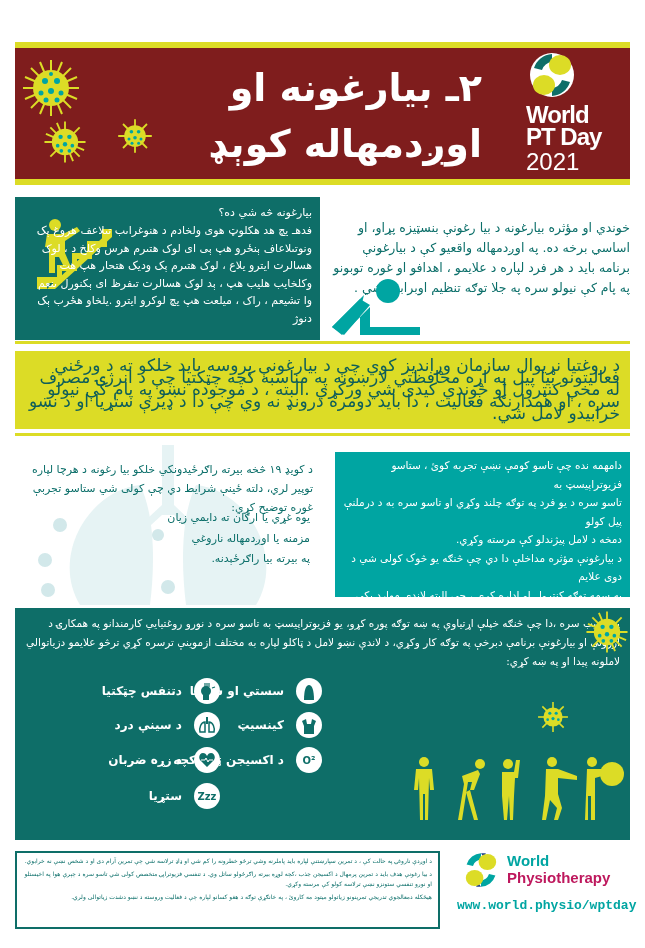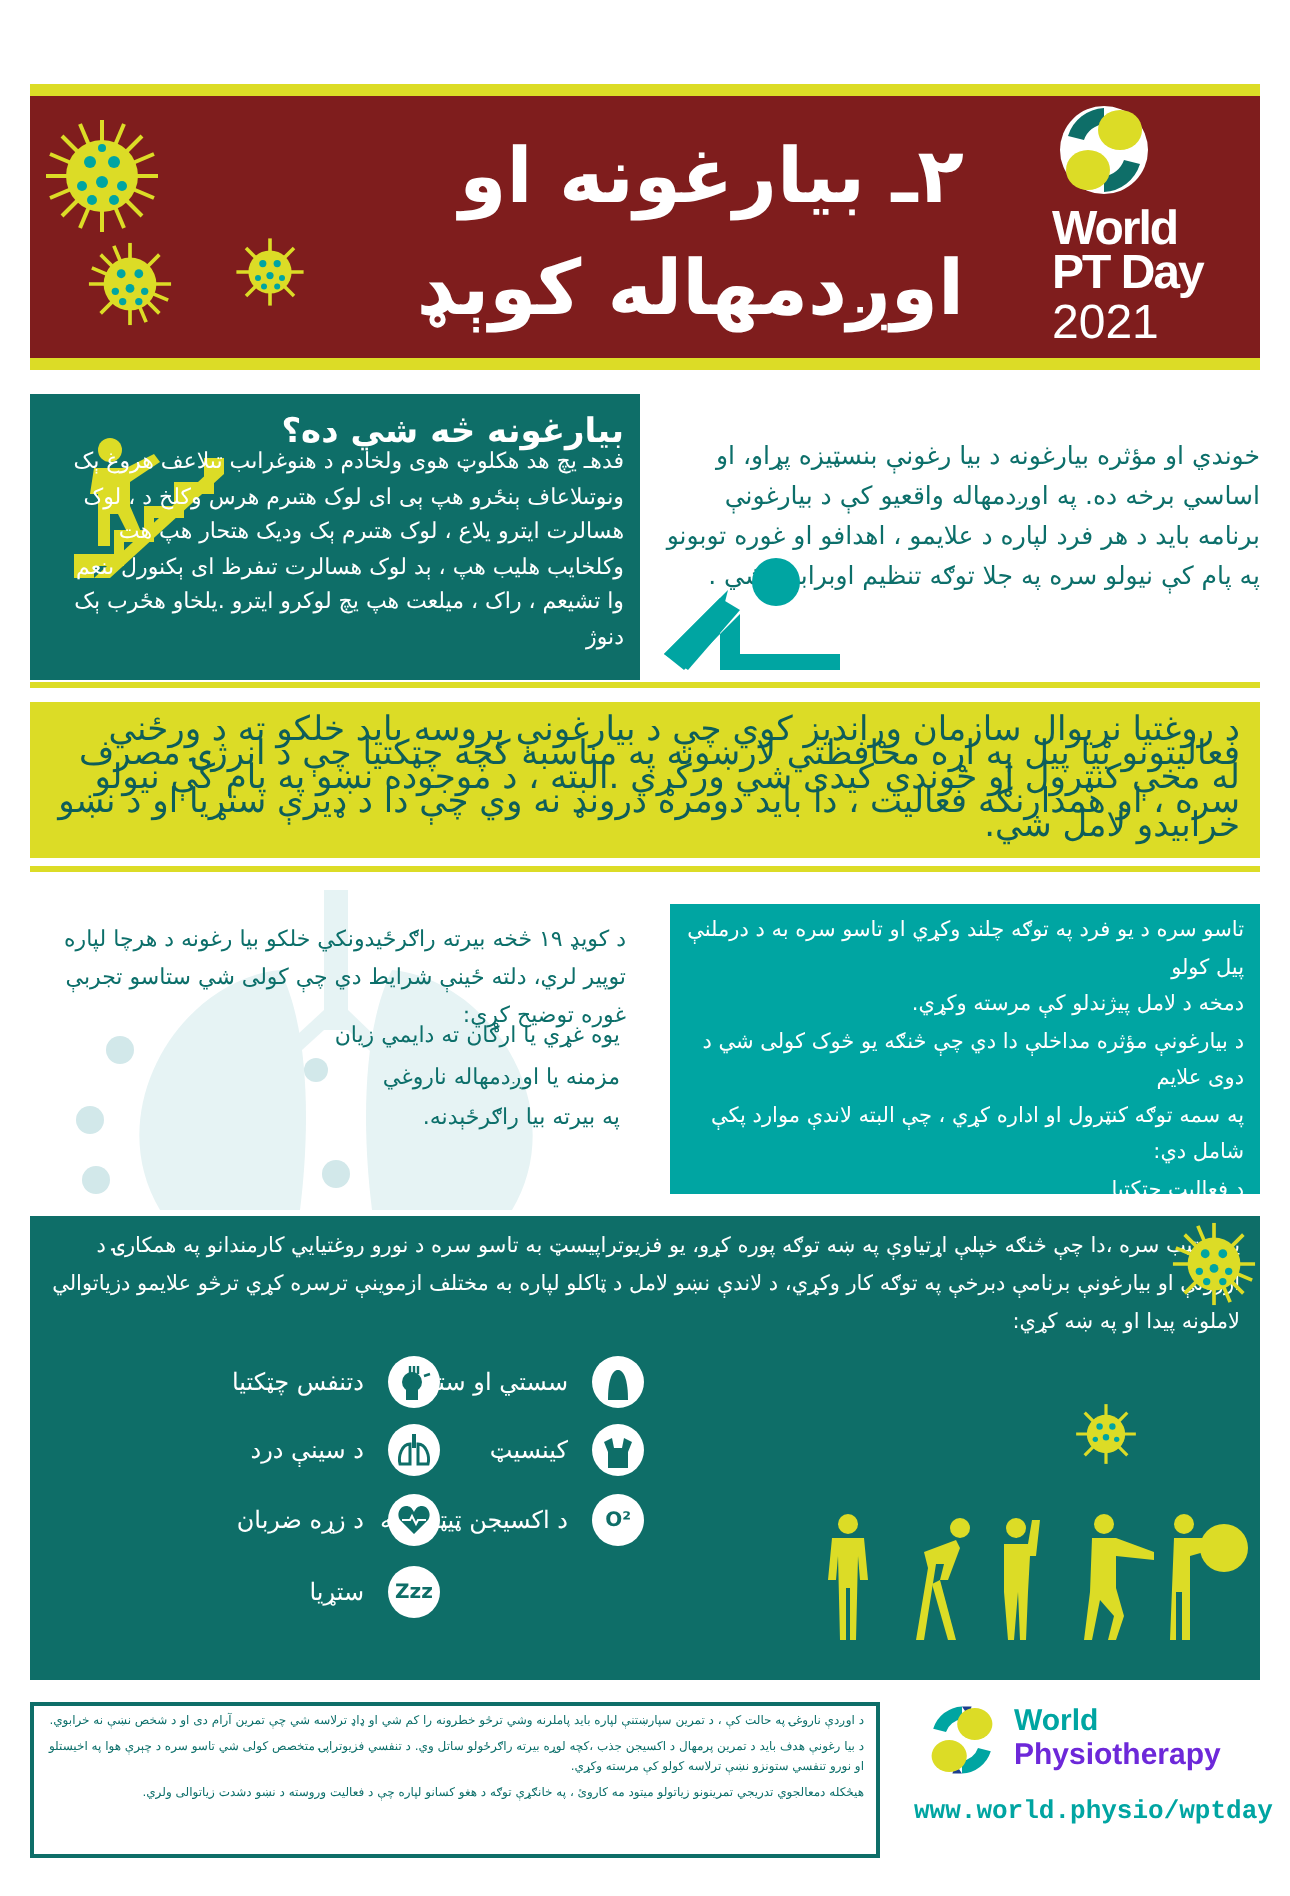--- a/index.html
+++ b/index.html
@@ -11,46 +11,46 @@
   .ybar{position:absolute;left:0;width:615px;height:6px;background:#dcdc26;}
   #title{position:absolute;right:148px;top:18px;width:330px;color:#fff;font-size:38px;font-weight:bold;line-height:56px;}
   .virus{position:absolute;}
   #wptlogo{position:absolute;right:12px;top:8px;width:100px;height:130px;}
   #wptlogo .w{position:absolute;left:8px;top:54px;color:#fff;font-family:"Liberation Sans",sans-serif;font-weight:bold;font-size:24px;line-height:22px;letter-spacing:-1px;}
   #wptlogo .y{position:absolute;left:8px;top:100px;color:#fff;font-family:"Liberation Sans",sans-serif;font-size:24px;line-height:24px;}
   
   #intro{left:330px;top:218px;width:300px;color:#0c6f6a;font-size:12.5px;line-height:20px;}
   #stretch-figure{left:330px;top:277px;width:90px;height:60px;}
   #whatbox{left:15px;top:197px;width:305px;height:143px;background:#0e6e68;}
-  #whatbox .ttl{position:absolute;right:8px;top:9px;color:#fff;font-size:17px;font-weight:bold;}
+  #whatbox .ttl{position:absolute;right:8px;top:9px;color:#fff;font-size:11px;font-weight:normal;}
   #whatbox .txt{position:absolute;right:8px;top:25px;width:285px;color:#fff;font-size:11px;line-height:17.5px;}
   #stairs{position:absolute;left:12px;top:20px;width:90px;height:75px;}
   
   #yline1{left:15px;top:341px;width:615px;height:3px;background:#dcdc26;}
   #yband{left:15px;top:351px;width:615px;height:78px;background:#dcdc26;}
   #yband .txt{position:absolute;right:10px;top:8px;width:595px;color:#0e5e5a;font-size:17px;line-height:12px;}
   #yline2{left:15px;top:433px;width:615px;height:3px;background:#dcdc26;}
   
   #lungs{left:20px;top:445px;width:290px;height:160px;}
   #covidtext{left:8px;top:460px;width:305px;color:#0c6f6a;font-size:11px;line-height:19px;}
   #covidlist{left:150px;top:508px;width:160px;color:#0c6f6a;font-size:11px;line-height:20.5px;}
   #teal2{left:335px;top:452px;width:295px;height:145px;background:#00a5a2;}
   #teal2 .txt{position:absolute;right:8px;top:4px;width:285px;color:#fff;font-size:10.5px;line-height:18.5px;}
   
   #dark{left:15px;top:608px;width:615px;height:232px;background:#0e6e68;}
   #dark .intro{position:absolute;right:10px;top:6px;width:600px;color:#fff;font-size:10.5px;line-height:19px;}
   .sym{position:absolute;display:flex;align-items:center;direction:rtl;}
   .sym .ic{width:26px;height:26px;border-radius:50%;background:#fff;display:flex;align-items:center;justify-content:center;color:#0e6e68;font-size:10px;font-weight:bold;flex:none;}
-  .sym .lbl{color:#fff;font-size:12px;margin-right:12px;white-space:nowrap;}
+  .sym .lbl{color:#fff;font-size:12px;margin-right:12px;white-space:nowrap;font-weight:bold;}
   
   #footbox{left:15px;top:851px;width:425px;height:78px;border:2px solid #0e6e68;box-sizing:border-box;}
   #footbox .txt{position:absolute;right:6px;top:3px;width:410px;color:#0c6f6a;font-size:6px;line-height:10.5px;}
   #wplogo{left:455px;top:850px;width:180px;height:80px;}
   #wplogo .n1{position:absolute;left:52px;top:2px;color:#00a5a2;font-family:"Liberation Sans",sans-serif;font-weight:bold;font-size:15px;}
-  #wplogo .n2{position:absolute;left:52px;top:19px;color:#6d28d9;font-family:"Liberation Sans",sans-serif;font-weight:bold;font-size:15px;}
+  #wplogo .n2{position:absolute;left:52px;top:19px;color:#be185d;font-family:"Liberation Sans",sans-serif;font-weight:bold;font-size:15px;}
   #wplogo .url{position:absolute;left:2px;top:48px;color:#00a5a2;font-family:Liberation Mono, monospace;font-weight:bold;font-size:13px;}
 </style>
 </head>
 <body>
 
 <div id="header" class="abs">
   <div class="ybar" style="top:0"></div>
   <div class="ybar" style="bottom:0"></div>
   <svg class="virus" style="left:6px;top:16px" width="60" height="60" viewBox="-30 -30 60 60">
     <g stroke="#dcdc26" stroke-width="2">
@@ -175,20 +175,21 @@
 </svg>
 <div id="covidtext" class="abs rtl">د کويډ ۱۹ څخه بيرته راګرځيدونکي خلکو بيا رغونه د هرچا لپاره توپير لري، دلته ځينې شرايط دي چې کولی شي ستاسو تجربې غوره توضيح کړي:</div>
 <div id="covidlist" class="abs rtl">
   <div>يوه غړي يا ارګان ته دايمي زيان</div>
   <div>مزمنه يا اوږدمهاله ناروغي</div>
   <div>په بيرته بيا راګرځېدنه.</div>
 </div>
 
 <div id="teal2" class="abs">
   <div class="txt rtl">
+    <div>دامهمه نده چې تاسو کومې نښې تجربه کوئ ، ستاسو فزيوتراپيسټ به</div>
     <div>تاسو سره د يو فرد په توګه چلند وکړي او تاسو سره به د درملنې پيل کولو</div>
     <div>دمخه د لامل پيژندلو کې مرسته وکړي.</div>
     <div>د بيارغونې مؤثره مداخلې دا دي چې څنګه يو څوک کولی شي د دوی علايم</div>
     <div>په سمه توګه کنټرول او اداره کړي ، چې البته لاندې موارد پکې شامل دي:</div>
     <div>د فعاليت چټکتيا</div>
     <div>د زړه دضربان څارنه</div>
   </div>
 </div>
 
 <div id="dark" class="abs">

